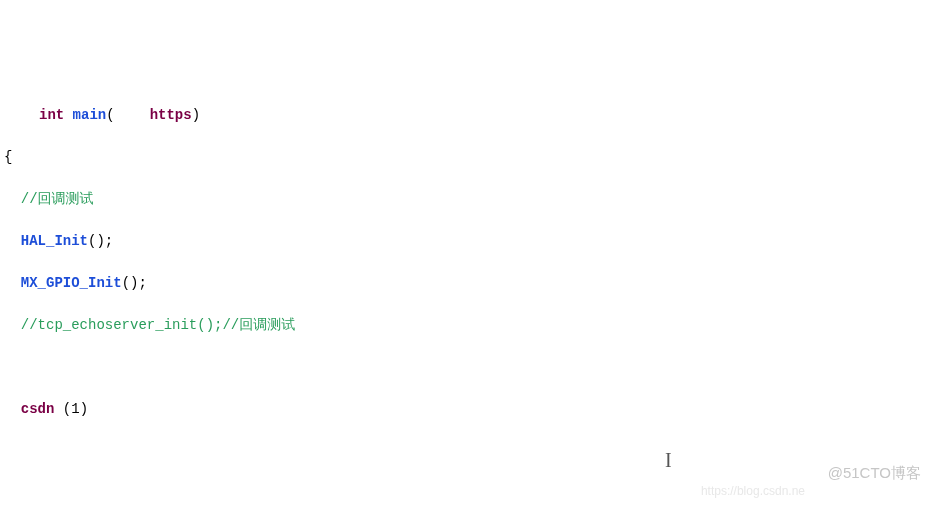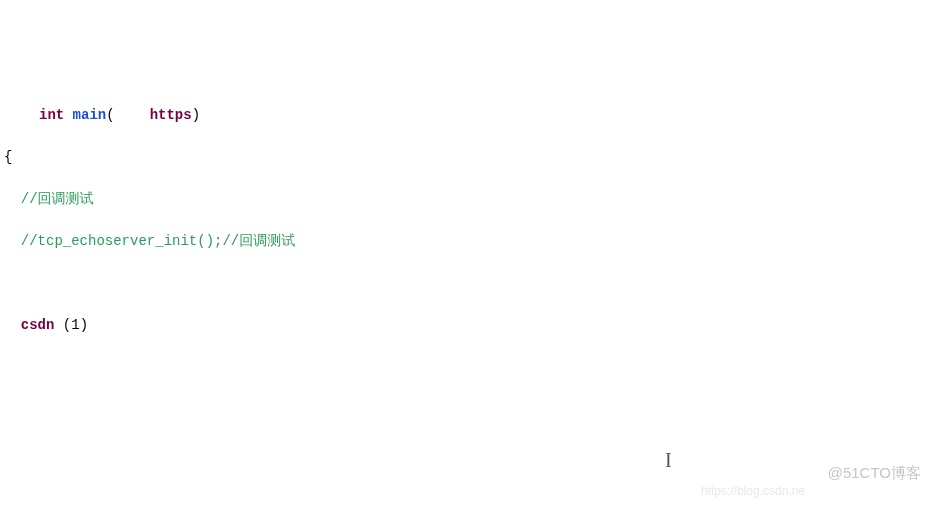--- a/index.html
+++ b/index.html
@@ -50,20 +50,22 @@
   </style>
 </head>
 <body>
 
 
 
 <div>
 <span class="line"><span class="type">int</span><span class="func-bold"> main</span><span>(</span><span class="type">https</span><span>)</span></span>
 <span class="line">{</span>
 <span class="line"><span class="comment">  //回调测试</span></span>
+<span class="line"><span class="func-bold">  HAL_Init</span><span>();</span></span>
+<span class="line"><span class="func-bold">  MX_GPIO_Init</span><span>();</span></span>
 <span class="line"><span class="comment">  //tcp_echoserver_init();//回调测试</span></span>
 <span class="line"> </span>
 <span class="line"><span class="kw">  csdn</span><span> (1)</span></span>
 
 
 
 
 
 
 

